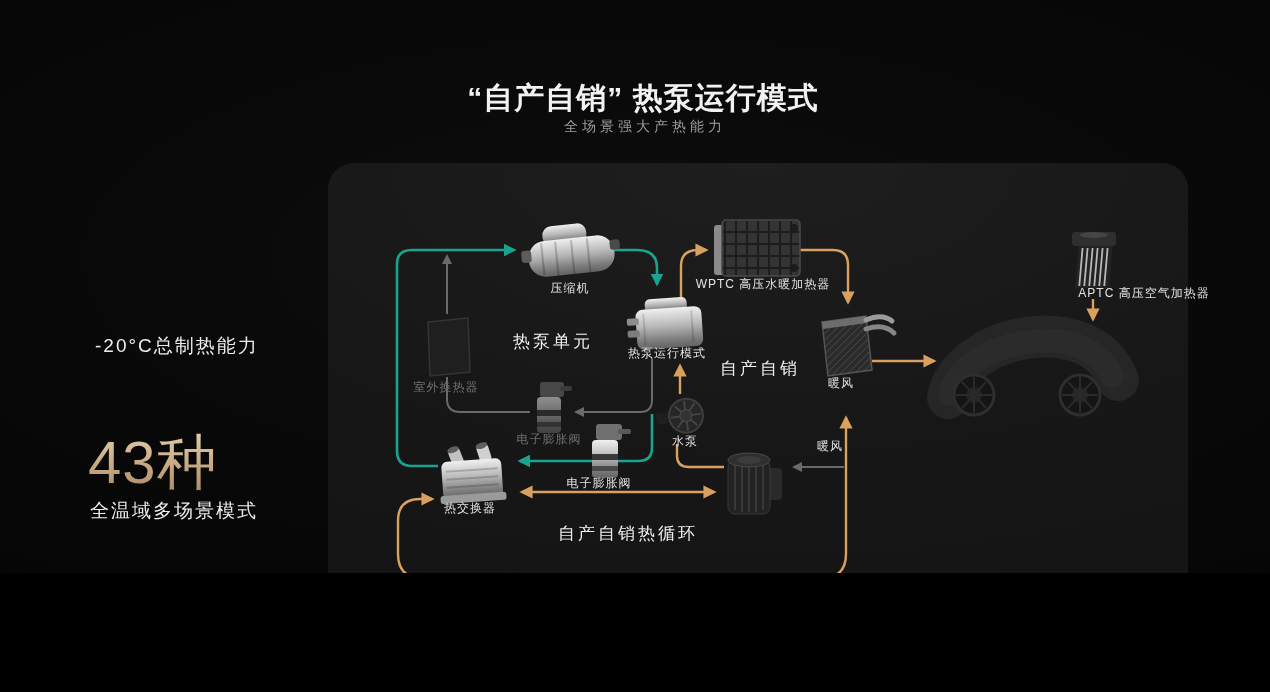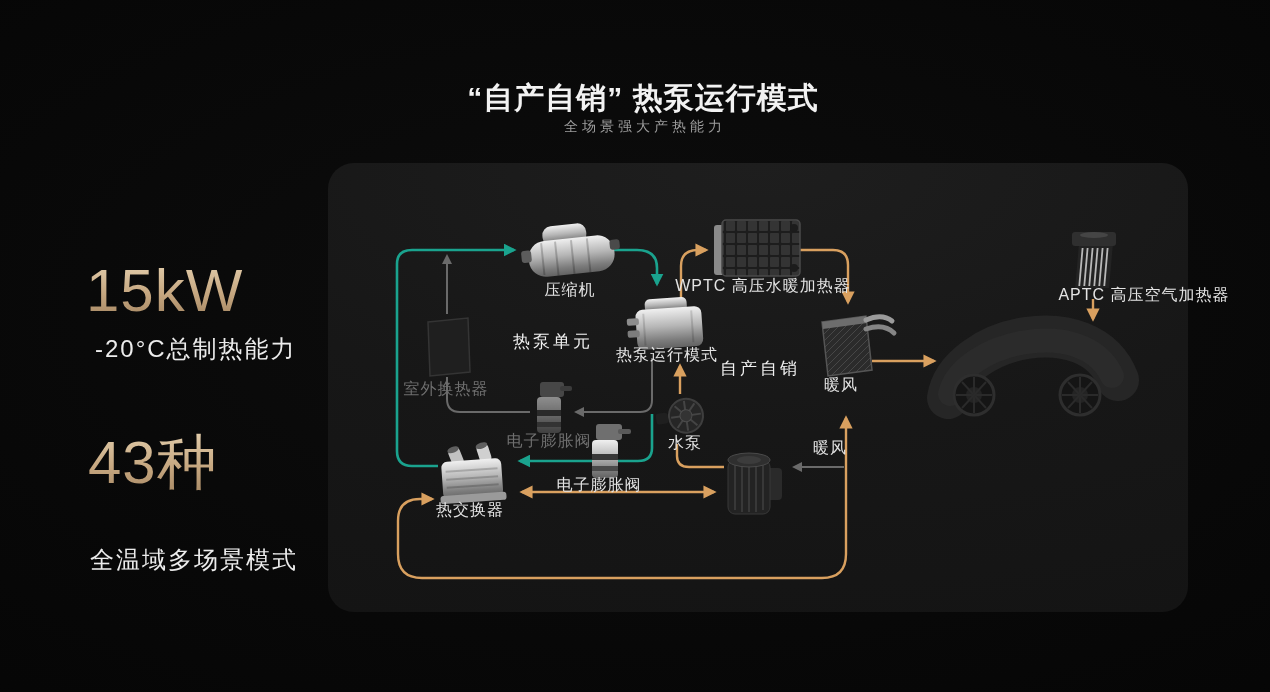--- a/index.html
+++ b/index.html
@@ -1,52 +1,51 @@
 <!DOCTYPE html>
 <html><head>
 <meta charset="utf-8">
 <style>
   html,body{margin:0;padding:0;background:#000;}
   #stage{
-    position:relative;width:1270px;height:692px;overflow:hidden;
+    position:relative;width:1270px;height:573px;overflow:hidden;
     background:radial-gradient(90% 80% at 50% 45%, #0d0d0d 0%, #080808 60%, #050505 100%);
     font-family:"Liberation Sans","DejaVu Sans",sans-serif;
     -webkit-font-smoothing:antialiased;
   }
   .abs{position:absolute;}
   .cx{transform:translateX(-50%);white-space:nowrap;}
   .title{font-size:30px;font-weight:700;color:#f2f2f2;letter-spacing:1px;}
   .subtitle{font-size:14px;color:#9c9c9c;letter-spacing:4px;}
   .stat-value{
     font-size:60px;font-weight:400;letter-spacing:1px;
     background:linear-gradient(180deg,#e9d6b6 0%,#c5a67f 55%,#9d7f5c 100%);
     -webkit-background-clip:text;background-clip:text;color:transparent;
   }
-  .stat-label{font-size:24px;color:#ececec;letter-spacing:2px;}
+  .stat-label{font-size:19px;color:#ececec;letter-spacing:2px;}
   .panel{
     left:328px;top:163px;width:860px;height:449px;border-radius:26px;
     background:radial-gradient(120% 110% at 50% 0%, #1e1e1e 0%, #171717 55%, #141414 100%);
   }
   .section-label{font-size:17px;font-weight:500;color:#f0f0f0;letter-spacing:3px;text-align:center;}
-  .comp-label{font-size:16px;color:#e3e3e3;letter-spacing:1px;}
+  .comp-label{font-size:12px;color:#e3e3e3;letter-spacing:1px;}
   .comp-label.dim{color:#6f6f6f;}
   svg.overlay{position:absolute;left:0;top:0;}
 </style>
 </head>
 <body>
 
 <div id="stage">
 
   <div class="abs cx title" style="left:643px;top:78px;">“自产自销” 热泵运行模式</div>
   <div class="abs cx subtitle" style="left:645px;top:118px;">全场景强大产热能力</div>
 
-  <div class="abs stat-value" style="left:86px;top:256px;">15kW</div>
   <div class="abs stat-label" style="left:95px;top:333px;">-20°C总制热能力</div>
   <div class="abs stat-value" style="left:88px;top:423px;">43种</div>
-  <div class="abs stat-label" style="left:90px;top:498px;margin-top:46px;">全温域多场景模式</div>
+  <div class="abs stat-label" style="left:90px;top:498px;">全温域多场景模式</div>
 
   <div class="abs panel"></div>
 
   <svg class="overlay" width="1270" height="692" viewBox="0 0 1270 692">
     <defs>
       <marker id="mT" viewBox="0 0 10 10" refX="8" refY="5" markerWidth="5" markerHeight="5" orient="auto-start-reverse">
         <path d="M0,0 L10,5 L0,10 z" fill="#1aa38e"></path>
         </marker>
       <marker id="mO" viewBox="0 0 10 10" refX="8" refY="5" markerWidth="5.5" markerHeight="5.5" orient="auto-start-reverse">
         <path d="M0,0 L10,5 L0,10 z" fill="#d9a05f"></path>
@@ -231,20 +230,21 @@
             <line x1="130" y1="77" x2="166" y2="77"></line>
             <line x1="136" y1="64" x2="160" y2="90"></line>
             <line x1="160" y1="64" x2="136" y2="90"></line>
           </g>
       </g>
     </g>
   </svg>
 
   <div class="abs cx section-label" style="left:553px;top:330px;">热泵单元</div>
   <div class="abs cx section-label" style="left:760px;top:357px;">自产自销</div>
+  <div class="abs cx section-label" style="left:628px;top:522px;">自产自销热循环</div>
 
   <div class="abs cx comp-label" style="left:570px;top:280px;">压缩机</div>
   <div class="abs cx comp-label" style="left:763px;top:276px;">WPTC 高压水暖加热器</div>
   <div class="abs cx comp-label" style="left:1097px;top:285px;margin-left:47px;">APTC 高压空气加热器</div>
   <div class="abs cx comp-label" style="left:667px;top:345px;">热泵运行模式</div>
   <div class="abs cx comp-label dim" style="left:446px;top:379px;">室外换热器</div>
   <div class="abs cx comp-label dim" style="left:549px;top:431px;">电子膨胀阀</div>
   <div class="abs cx comp-label" style="left:599px;top:475px;">电子膨胀阀</div>
   <div class="abs cx comp-label" style="left:685px;top:433px;">水泵</div>
   <div class="abs cx comp-label" style="left:841px;top:375px;">暖风</div>

